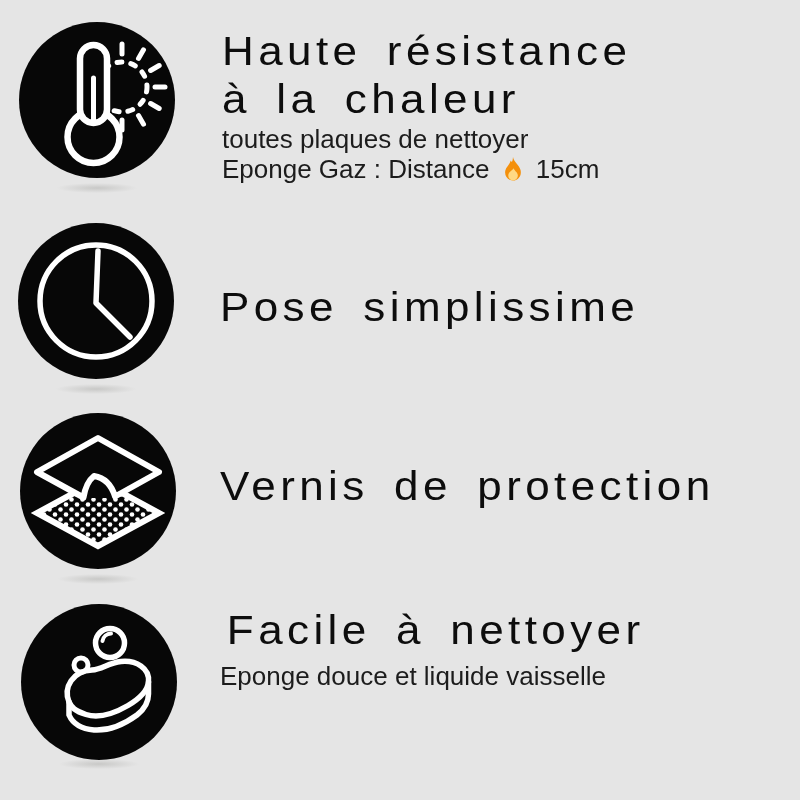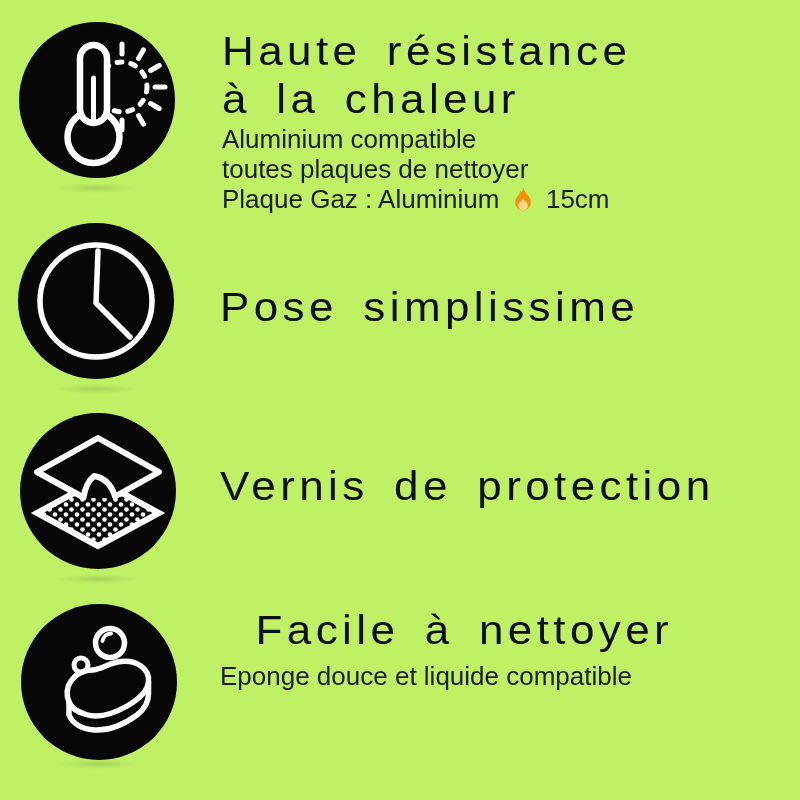--- a/index.html
+++ b/index.html
@@ -1,18 +1,18 @@
 <!DOCTYPE html>
 <html><head>
 <meta charset="utf-8">
 <title>Product feature infographic</title>
 <style>
   html,body{margin:0;padding:0;background:#fff;}
   .canvas{
-    position:relative;width:800px;height:800px;background:#bef264;
+    position:relative;width:800px;height:800px;background:#e5e5e5;
     overflow:hidden;font-family:"Liberation Sans","DejaVu Sans",sans-serif;
   }
   
   .badge{position:absolute;width:158px;height:158px;}
   .badge svg{display:block;width:158px;height:158px;}
   .icon-shadow{
     position:absolute;width:112px;height:14px;border-radius:50%;
     background:radial-gradient(ellipse 50% 50% at 50% 50%, rgba(70,70,62,.18), rgba(70,70,62,0) 72%);
   }
   .b1{left:18px;top:21px;}  .sh1{left:41px;top:181px;}
@@ -61,24 +61,23 @@
       </svg>
     </div>
     <div class="icon-shadow sh1"></div>
 
     <div class="text t1">
       <div class="title">
         <div class="title-line">Haute résistance</div>
         <div class="title-line">à la chaleur</div>
       </div>
       <div class="subtitle">
-        <div class="sub-line">Aluminium compatible</div>
         <div class="sub-line">toutes plaques de nettoyer</div>
         <div class="sub-line">
-          <span>Plaque Gaz : Aluminium</span>
+          <span>Eponge Gaz : Distance</span>
           <svg class="flame" viewBox="0 0 20 20" xmlns="http://www.w3.org/2000/svg">
             <path d="M10 0.8 C10.6 4.6 14.8 6.8 15.8 10.8 C16.9 15.2 13.9 18.8 10 18.8 C6.1 18.8 3.2 15.4 4.1 11.2 C4.8 8.1 7.6 6.6 8.2 3.4 C9 4.9 9.6 5.2 10 0.8 Z" fill="#f4900c"></path>
             <path d="M10 18.8 C12.3 18.8 13.9 17 13.7 14.7 C13.5 12.5 11.3 11.7 10.4 9.5 C9.2 11.7 6.5 12.3 6.4 14.7 C6.3 16.9 7.8 18.8 10 18.8 Z" fill="#ffd983"></path>
           </svg>
           <span>15cm</span>
         </div>
       </div>
     </div>
   </section>
 
@@ -139,18 +138,18 @@
           <path d="M49 99 L49 112 C53 121 62 126 74 127 C90 128 106 120 117 112
                    C124 106.5 128.5 99 128.5 91 L128.5 79" stroke-width="5.5"></path>
         </g>
       </svg>
     </div>
     <div class="icon-shadow sh4"></div>
 
     <div class="text t4">
       <div class="title-line">Facile à nettoyer</div>
       <div class="subtitle">
-        <div class="sub-line">Eponge douce et liquide compatible</div>
+        <div class="sub-line">Eponge douce et liquide vaisselle</div>
       </div>
     </div>
   </section>
 
 </div>
 
 </body></html>

